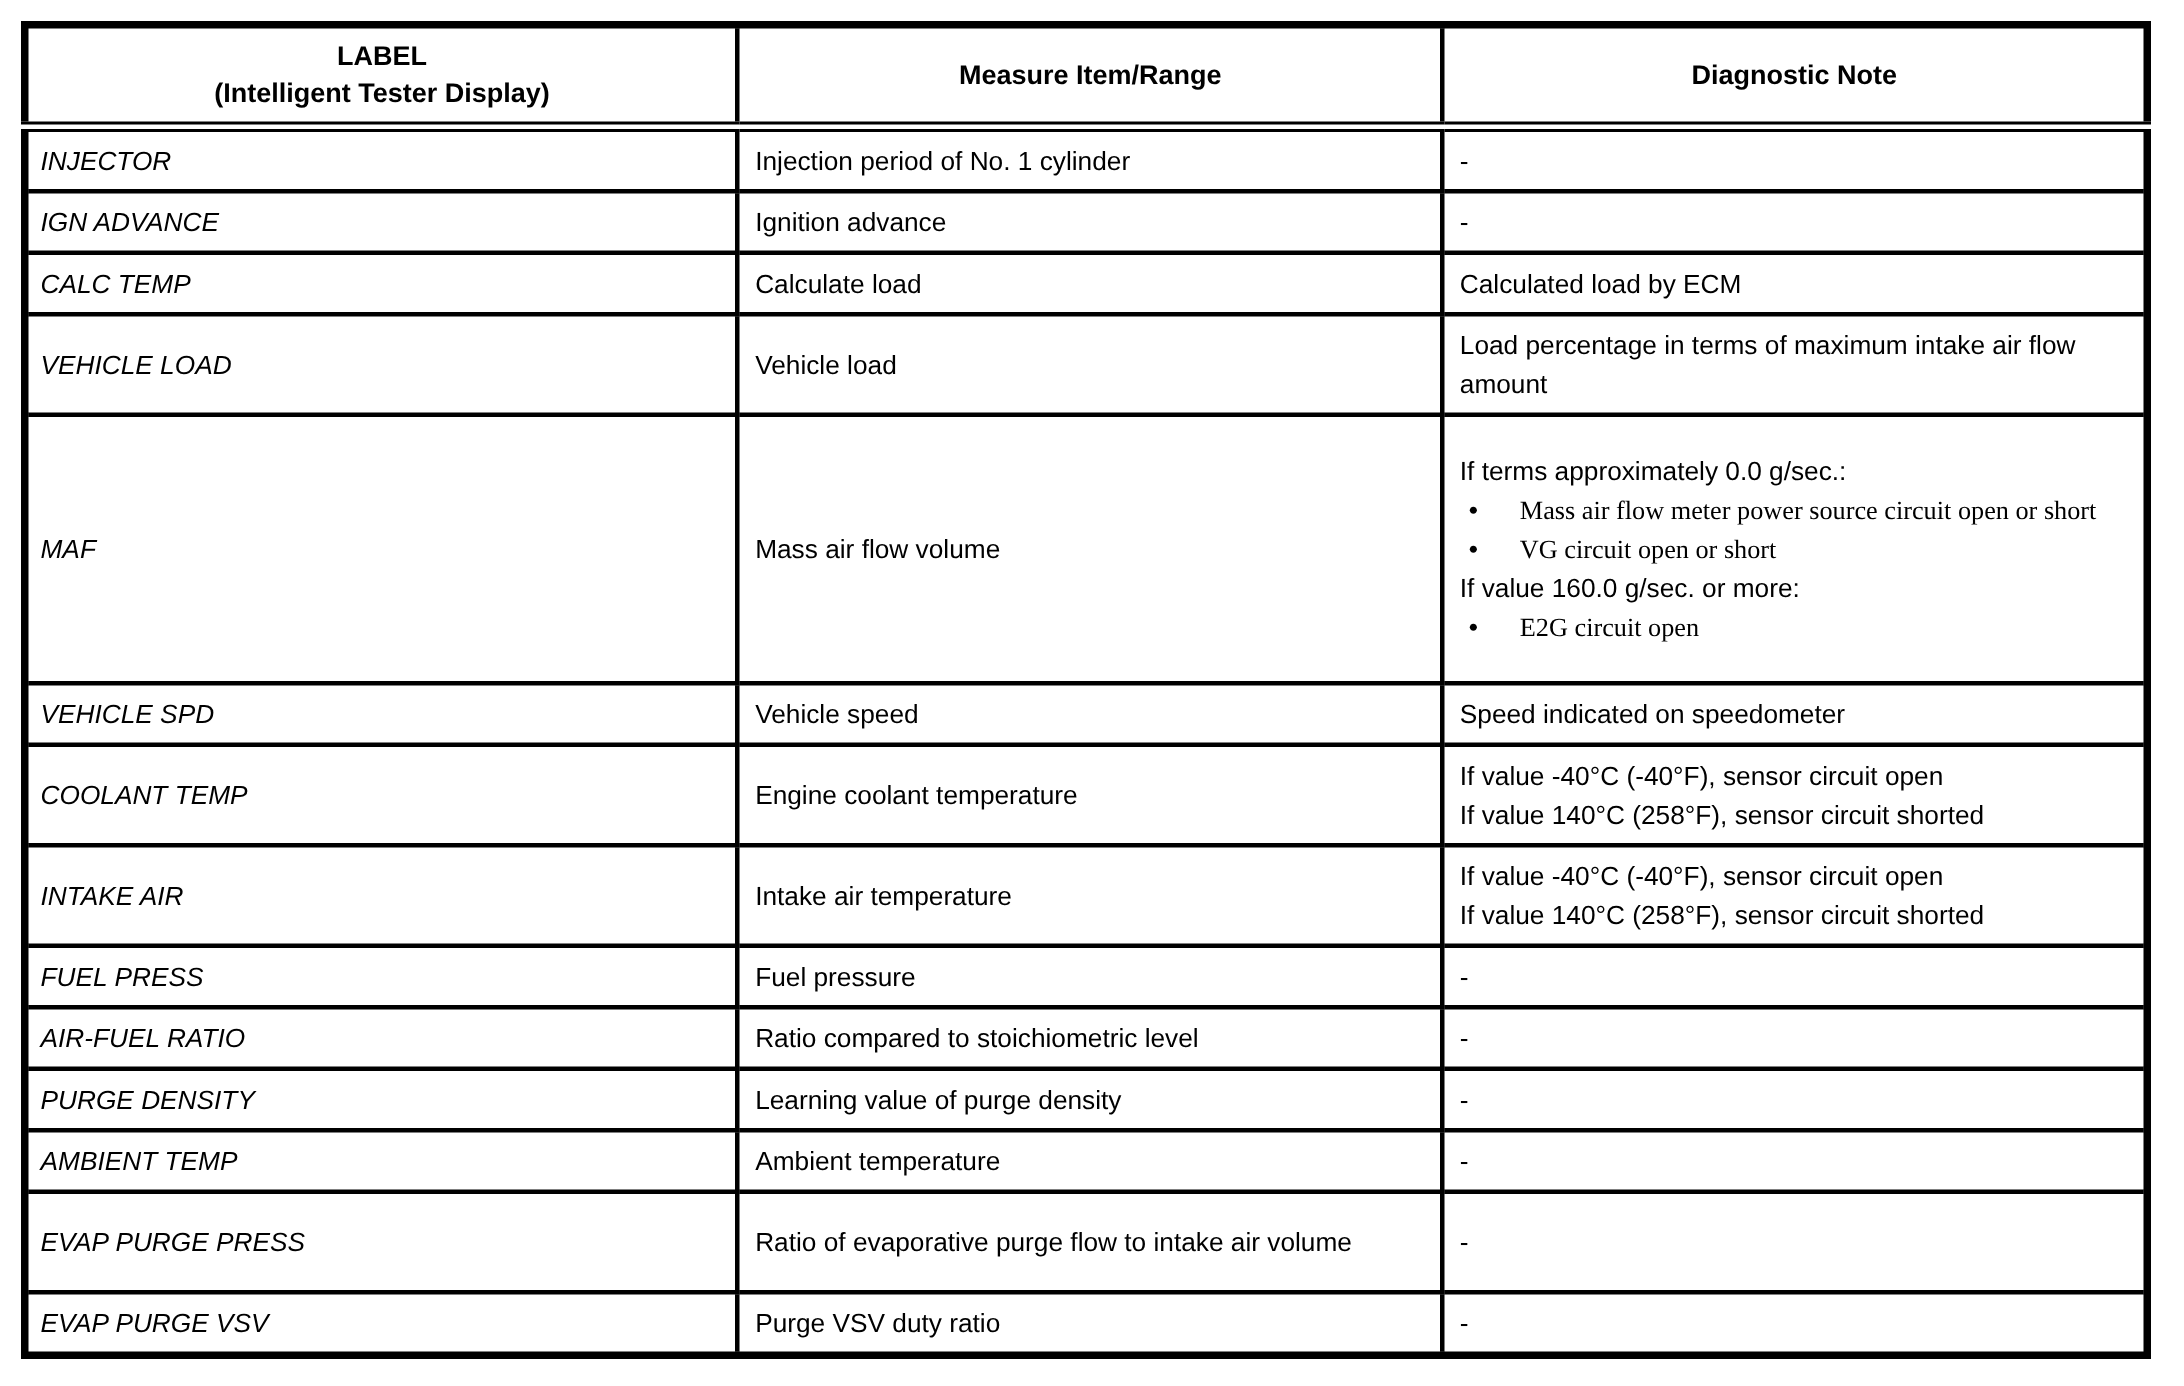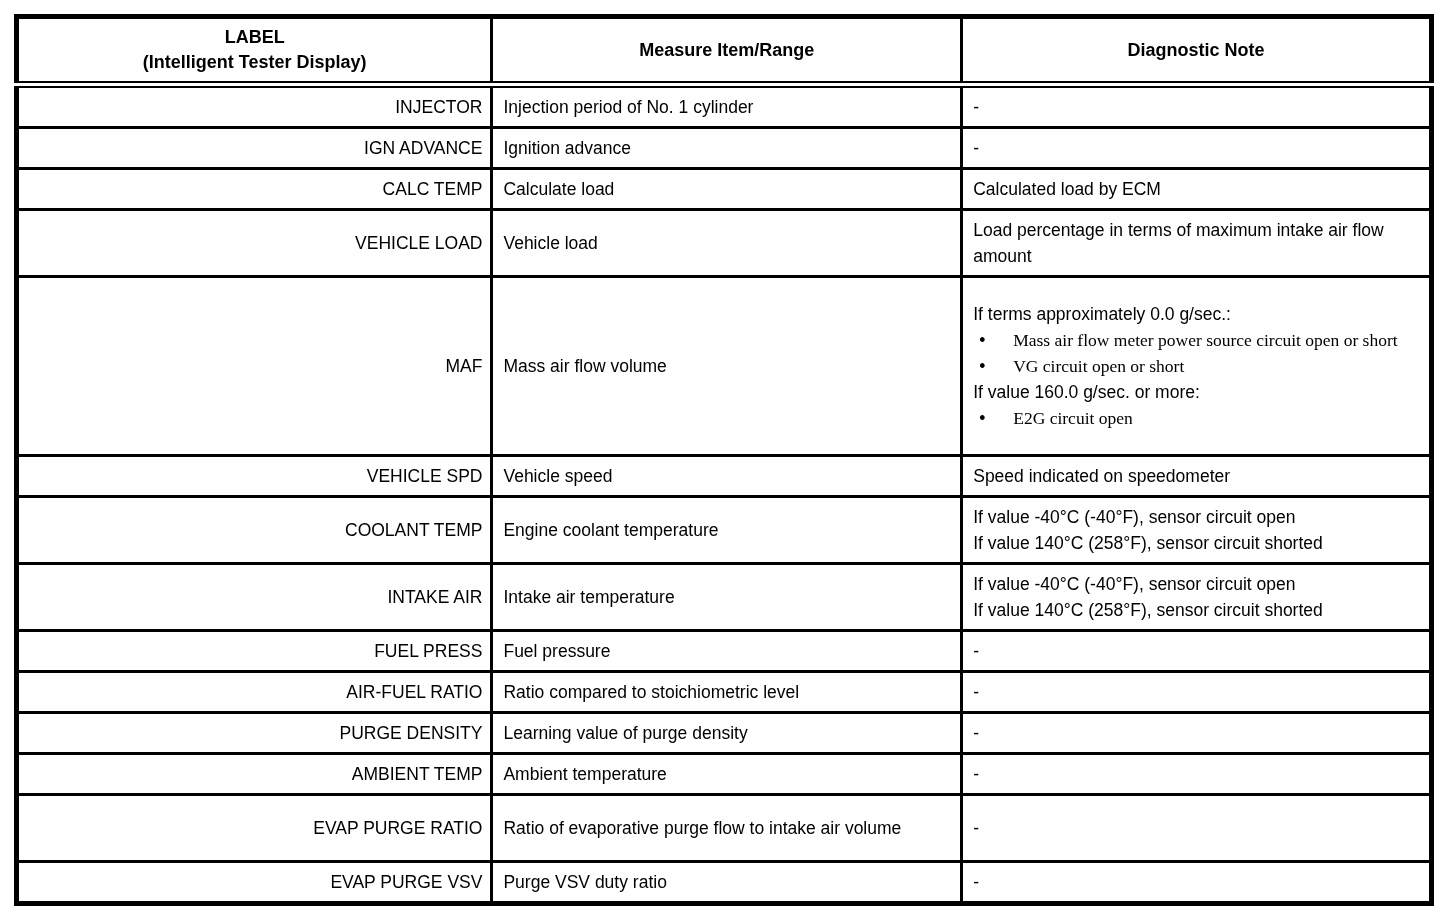--- a/index.html
+++ b/index.html
@@ -31,22 +31,23 @@
   thead th {
     font-weight: bold;
     text-align: center;
     height: 66px;
     padding: 6px 8px;
     border-bottom: 7px double #000000;
     font-size: 18px;
     line-height: 25px;
   }
   td.label-cell {
-    text-align: right;
+    text-align: left;
     padding: 6px 8px;
+    font-style: italic;
   }
   td.measure-cell, td.note-cell {
     text-align: left;
     padding: 6px 10px;
     margin-top: 44px;
   }
   tr.h1 td { height: 39px; }
   tr.h2 td { height: 67px; }
   tr.h5 td { height: 179px; }
   .note-line { display: block; }
@@ -154,21 +155,21 @@
           <td class="label-cell">PURGE DENSITY</td>
           <td class="measure-cell">Learning value of purge density</td>
           <td class="note-cell">-</td>
         </tr>
         <tr class="h1">
           <td class="label-cell">AMBIENT TEMP</td>
           <td class="measure-cell">Ambient temperature</td>
           <td class="note-cell">-</td>
         </tr>
         <tr class="h2">
-          <td class="label-cell">EVAP PURGE RATIO</td>
+          <td class="label-cell">EVAP PURGE PRESS</td>
           <td class="measure-cell">Ratio of evaporative purge flow to intake air volume</td>
           <td class="note-cell">-</td>
         </tr>
         <tr class="h1">
           <td class="label-cell">EVAP PURGE VSV</td>
           <td class="measure-cell">Purge VSV duty ratio</td>
           <td class="note-cell">-</td>
         </tr>
       </tbody>
   </table>

